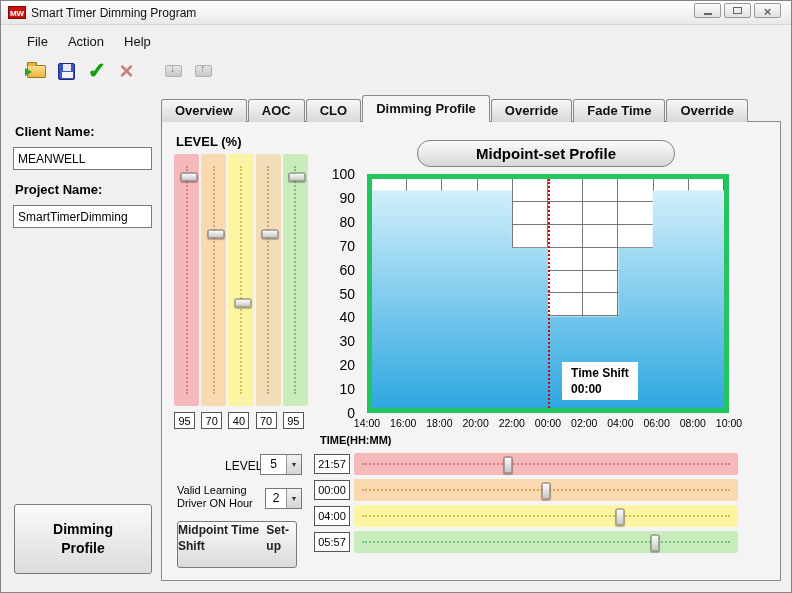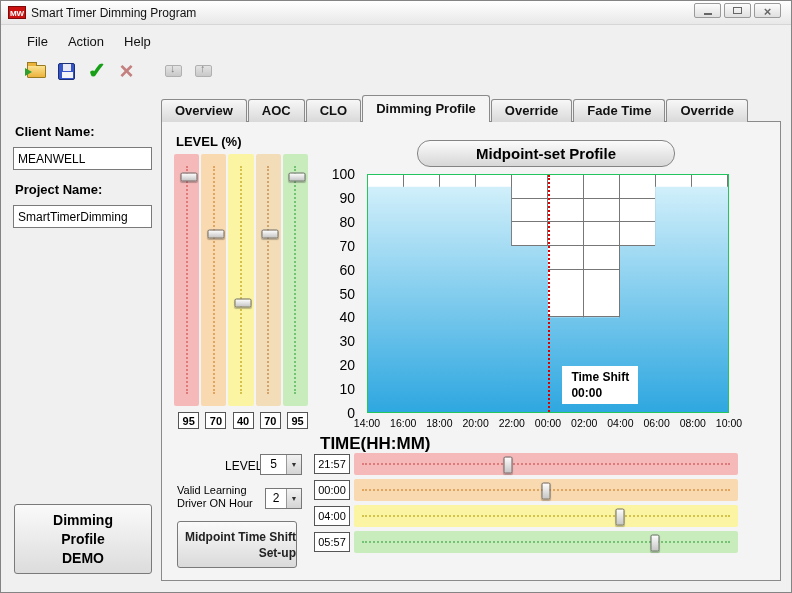--- a/index.html
+++ b/index.html
@@ -54,49 +54,49 @@
   
   .main-panel{position:absolute;left:160px;top:120px;width:620px;height:460px;background:#f4f4f4;border:1px solid #8a8a8a;z-index:2;}
   .panel-abs{position:absolute;}
 
   .level-title{left:14px;top:12px;font-size:13px;font-weight:bold;}
   .level-stripes{left:12px;top:32px;width:134px;height:252px;display:flex;gap:2px;}
   .level-stripe{flex:1;position:relative;border-radius:2px;}
   .vtrack{position:absolute;left:50%;top:12px;bottom:12px;width:0;border-left:2px dotted #999;margin-left:-1px;}
   .hthumb{position:absolute;left:1px;width:17px;height:9px;transform:translate(-50%,-50%);background:linear-gradient(#fdfdfd,#c6c6c6);border:1px solid #6f6f6f;border-radius:2px;box-shadow:0 1px 1px rgba(0,0,0,.25);}
   .level-values{left:12px;top:290px;width:134px;display:flex;gap:2px;}
-  .level-cell{flex:1;display:flex;justify-content:flex-end;font-weight:bold;}
+  .level-cell{flex:1;display:flex;justify-content:flex-start;}
   .level-box{width:21px;height:17px;border:1px solid #555;background:#fff;font-size:11px;text-align:center;line-height:16px;}
 
   .stage-label{left:15px;top:337px;font-size:12px;font-weight:normal;margin-left:48px;}
   .combo{position:absolute;display:flex;height:21px;border:1px solid #777;background:#fff;}
   .combo-val{flex:1;font-size:12px;text-align:center;line-height:19px;}
   .combo-arrow{width:15px;background:linear-gradient(#f2f2f2,#d4d4d4);border-left:1px solid #999;display:flex;align-items:center;justify-content:center;}
   .combo-arrow::after{content:"▼";font-size:7px;color:#333;}
   .stage-combo{left:98px;top:332px;width:42px;}
   .learn-label{left:15px;top:362px;font-size:11px;line-height:13px;font-weight:normal;}
   .learn-combo{left:103px;top:366px;width:37px;}
-  .midpoint-btn{left:15px;top:399px;width:120px;height:47px;background:linear-gradient(#fafafa,#dadada);border:1px solid #7a7a7a;border-radius:3px;font-size:12px;font-weight:bold;color:#222;text-align:right;display:flex;flex-direction:column;justify-content:center;line-height:16px;cursor:default;}
+  .midpoint-btn{left:15px;top:399px;width:120px;height:47px;background:linear-gradient(#fafafa,#dadada);border:1px solid #7a7a7a;border-radius:3px;font-size:12px;font-weight:bold;color:#222;text-align:left;display:flex;flex-direction:row;justify-content:center;line-height:16px;cursor:default;}
 
   
   .profile-header-btn{left:255px;top:18px;width:258px;height:27px;background:linear-gradient(#fbfbfb,#d7d7d7);border:1px solid #848484;border-radius:13px;font-size:15px;font-weight:bold;text-align:center;line-height:26px;cursor:default;}
   .yaxis{left:168px;top:52px;width:32px;height:239px;}
   .ytick{position:absolute;right:7px;transform:translateY(-50%);font-size:14px;color:#000;}
-  .plot{left:205px;top:52px;width:362px;height:239px;border:1px solid #22c55e;background:#fff;}
+  .plot{left:205px;top:52px;width:362px;height:239px;border:5px solid #22c55e;background:#fff;}
   .plot-grid{position:absolute;inset:0;background-image:
       repeating-linear-gradient(to right,transparent 0,transparent calc(10% - 1px),#777 calc(10% - 1px),#777 10%),
       repeating-linear-gradient(to bottom,transparent 0,transparent calc(10% - 1px),#777 calc(10% - 1px),#777 10%);}
   .plot-area{position:absolute;inset:0;}
   .red-line{position:absolute;top:0;bottom:0;width:0;border-left:2px dotted #dd0000;z-index:4;}
   .ts-label{position:absolute;left:54%;bottom:8px;background:#fff;padding:3px 9px;font-size:12px;font-weight:bold;z-index:5;line-height:16px;white-space:nowrap;}
   .xaxis{left:205px;top:295px;width:362px;height:14px;}
   .xtick{position:absolute;transform:translateX(-50%);font-size:10.5px;color:#000;white-space:nowrap;}
 
   
-  .time-title{left:158px;top:312px;font-size:17px;font-weight:bold;}
+  .time-title{left:158px;top:312px;font-size:11px;font-weight:bold;}
   .time-rows{left:152px;top:330px;width:424px;}
   .time-row{display:flex;align-items:center;height:24px;margin-bottom:2px;}
   .time-box{width:36px;height:20px;border:1px solid #555;background:#fff;font-size:11px;text-align:center;line-height:19px;}
   .time-stripe{flex:1;margin-left:4px;position:relative;height:22px;border-radius:2px;}
   .htrack{position:absolute;left:8px;right:8px;top:50%;height:0;border-top:2px dotted #999;margin-top:-1px;}
   .vthumb{position:absolute;top:0;width:9px;height:17px;transform:translate(-50%,-50%);background:linear-gradient(#fdfdfd,#c6c6c6);border:1px solid #6f6f6f;border-radius:2px;box-shadow:0 1px 1px rgba(0,0,0,.25);}
 </style>
 </head>
 <body>
 
@@ -146,21 +146,20 @@
       </span>
   </div>
 
   <span class="lbl lbl-client">Client Name:</span>
   <input class="side-input in-client" value="MEANWELL" style="">
   <span class="lbl lbl-project">Project Name:</span>
   <input class="side-input in-project" value="SmartTimerDimming" style="">
   <div class="demo-btn">
     <span>Dimming</span>
     <span>Profile</span>
-    <span>DEMO</span>
   </div>
 
   <div class="tabstrip">
     <span class="tab">Overview</span>
     <span class="tab">AOC</span>
     <span class="tab">CLO</span>
     <span class="tab active">Dimming Profile</span>
     <span class="tab">Override</span>
     <span class="tab">Fade Time</span>
     <span class="tab">Override</span>

